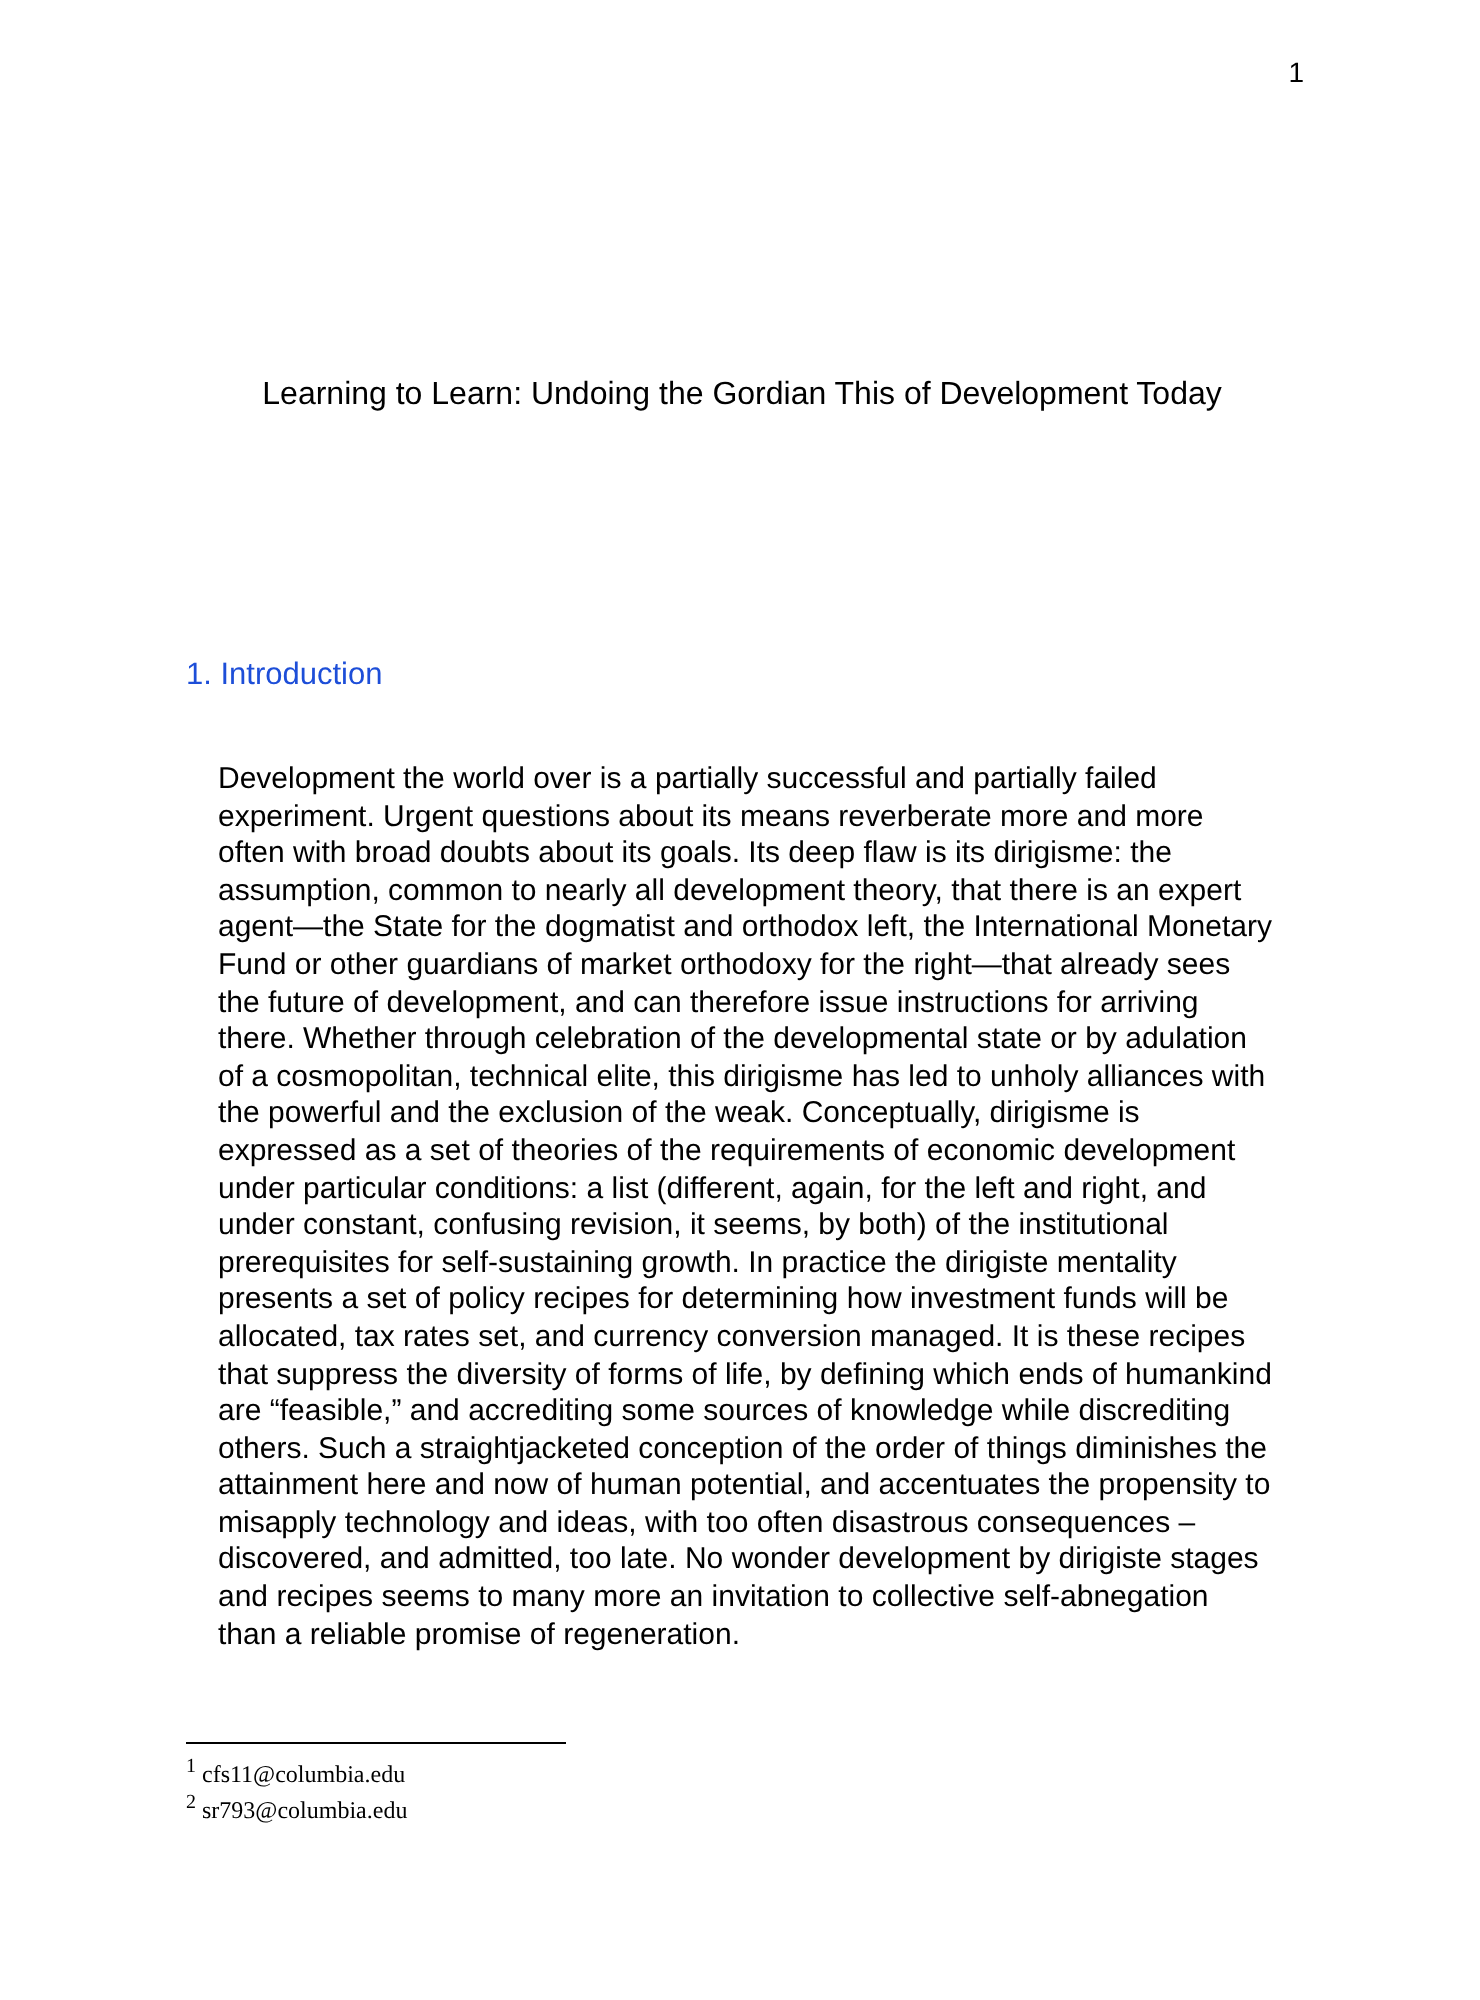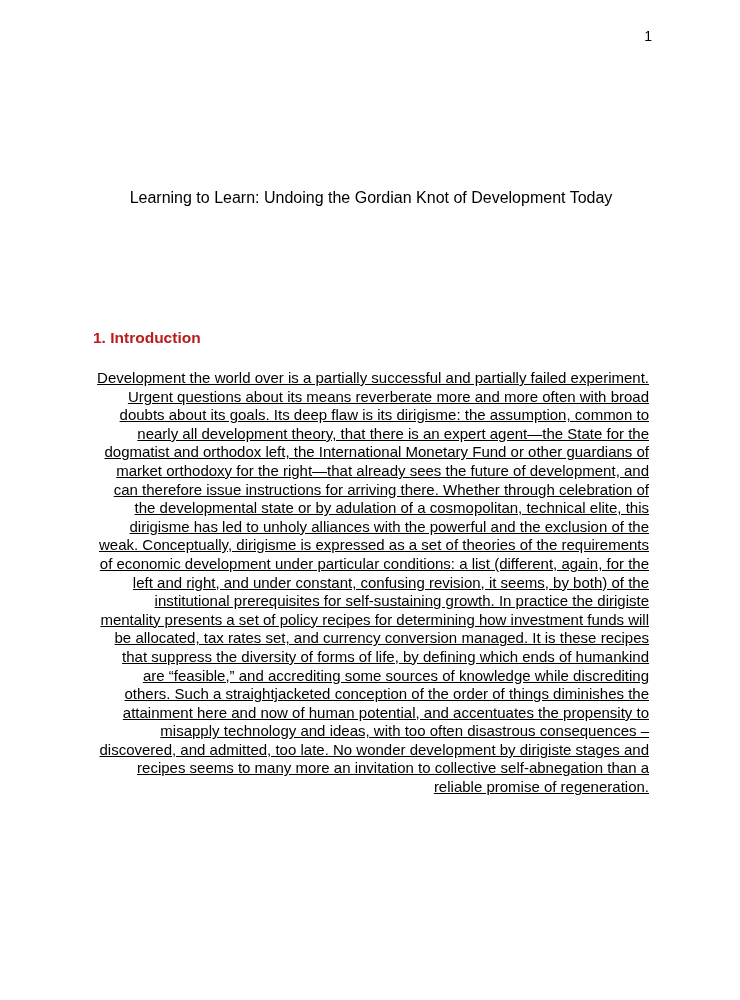--- a/index.html
+++ b/index.html
@@ -50,36 +50,35 @@
     font-size: 10px;
     vertical-align: super;
     line-height: 0;
   }
   .section-heading {
     position: absolute;
     top: 329px;
     left: 93px;
     margin: 0;
     font-size: 15.5px;
-    font-weight: bold;
-    color: #b91c1c;
+    font-weight: normal;
+    color: #1d4ed8;
   }
   .body-content {
     position: absolute;
     top: 365px;
     left: 93px;
     width: 560px;
   }
   .body-content p {
-    margin: 4px;
+    margin: 16px;
     font-size: 15px;
     line-height: 18.6px;
-    text-align: right;
+    text-align: left;
     color: #000000;
-    text-decoration: underline;
   }
   .body-content p + p {
     margin-top: 18px;
   }
   .footnote-area {
     position: absolute;
     top: 871px;
     left: 93px;
     width: 560px;
   }
@@ -96,23 +95,34 @@
     color: #000000;
   }
 </style>
 </head>
 <body>
 
 <div class="page">
 
   <div class="page-number">1</div>
 
-  <h1 class="title">Learning to Learn: Undoing the Gordian Knot of Development Today</h1>
+  <h1 class="title">Learning to Learn: Undoing the Gordian This of Development Today</h1>
 
 
   <h2 class="section-heading">1. Introduction</h2>
 
   <div class="body-content">
     <p>Development the world over is a partially successful and partially failed experiment.  Urgent questions about its means reverberate more and more often with broad doubts about its goals. Its deep flaw is its dirigisme: the assumption, common to nearly all development theory, that there is an expert agent—the State for the dogmatist and orthodox left, the International Monetary Fund or other guardians of market orthodoxy for the right—that already sees the future of development, and can therefore issue instructions for arriving there.   Whether through celebration of the developmental state or by adulation of a cosmopolitan, technical elite, this dirigisme has led to unholy alliances with the powerful and the exclusion of the weak.  Conceptually, dirigisme is expressed as a set of theories of the requirements of economic development under particular conditions: a list (different, again, for the left and right, and under constant, confusing revision, it seems, by both) of the institutional prerequisites for self-sustaining growth.  In practice the dirigiste mentality presents a set of policy recipes for determining how investment funds will be allocated, tax rates set, and currency conversion managed. It is these recipes that suppress the diversity of forms of life, by defining which ends of humankind are “feasible,” and accrediting some sources of knowledge while discrediting others.  Such a straightjacketed conception of the order of things diminishes the attainment here and now of human potential, and accentuates the propensity to misapply technology and ideas, with too often disastrous consequences – discovered, and admitted, too late.  No wonder development by dirigiste stages and recipes seems to many more an invitation to collective self-abnegation than a reliable promise of regeneration.</p>
   </div>
 
+  <div class="footnote-area">
+    <div class="footnote-rule"></div>
+    <div class="footnote">
+      <sup>1</sup>
+      <span>cfs11@columbia.edu</span>
+    </div>
+    <div class="footnote">
+      <sup>2</sup>
+      <span>sr793@columbia.edu</span>
+    </div>
+  </div>
 
 </div>
 
 </body></html>

